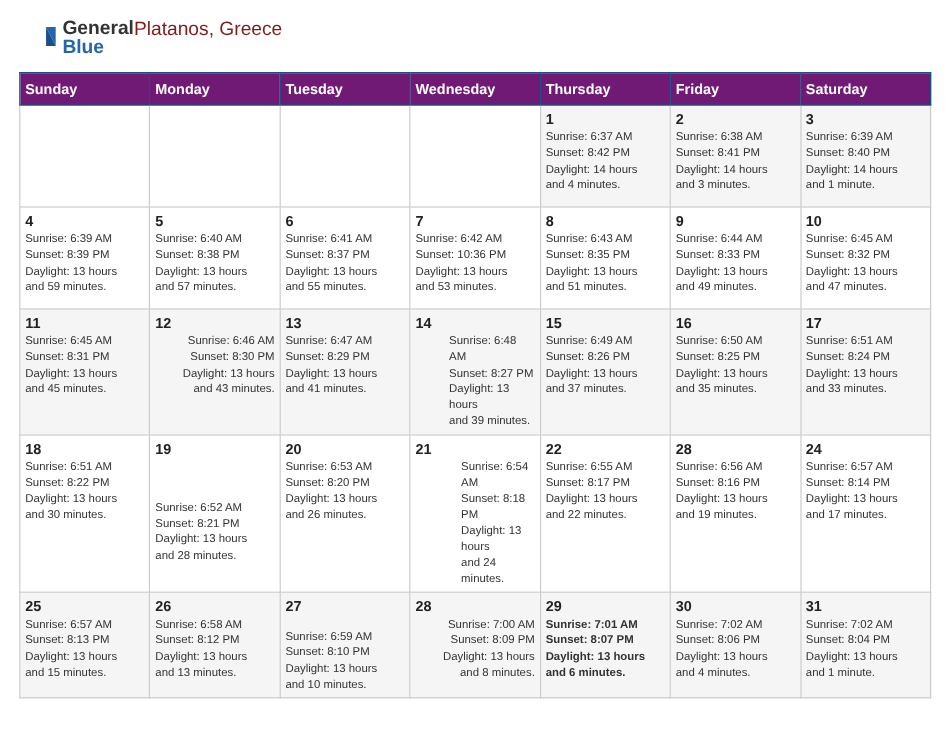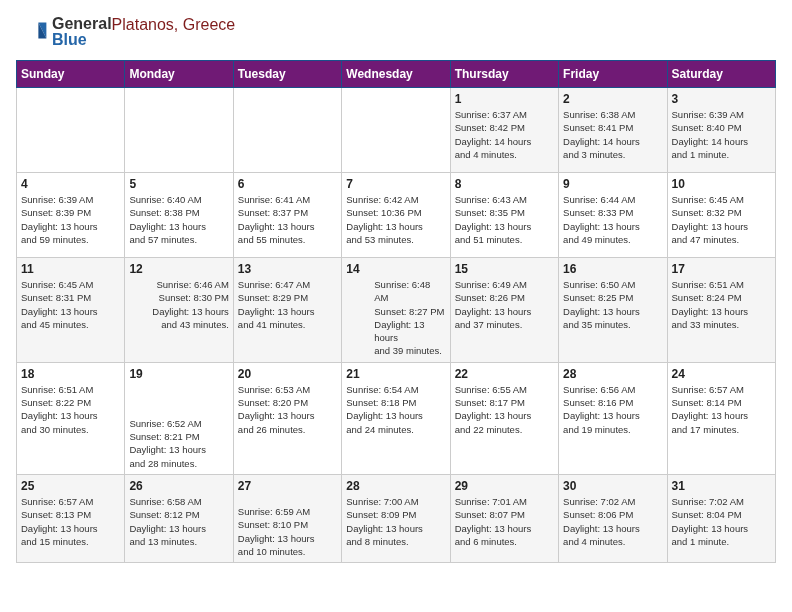--- a/index.html
+++ b/index.html
@@ -264,21 +264,21 @@
         </td>
         <td>
           <span class="day-number">20</span>
           <div class="day-info" style="white-space: pre-line;">Sunrise: 6:53 AM
 Sunset: 8:20 PM
 Daylight: 13 hours
 and 26 minutes.</div>
         </td>
         <td>
           <span class="day-number">21</span>
-          <div class="day-info" style="white-space: pre-line;">Sunrise: 6:54 AM
+          <div class="day-info" style="white-space: pre-line; margin-left: 38px;">Sunrise: 6:54 AM
 Sunset: 8:18 PM
 Daylight: 13 hours
 and 24 minutes.</div>
         </td>
         <td>
           <span class="day-number">22</span>
           <div class="day-info" style="white-space: pre-line;">Sunrise: 6:55 AM
 Sunset: 8:17 PM
 Daylight: 13 hours
 and 22 minutes.</div>
@@ -315,28 +315,28 @@
         </td>
         <td>
           <span class="day-number">27</span>
           <div class="day-info" style="white-space: pre-line; margin-top: 12px;">Sunrise: 6:59 AM
 Sunset: 8:10 PM
 Daylight: 13 hours
 and 10 minutes.</div>
         </td>
         <td>
           <span class="day-number">28</span>
-          <div class="day-info" style="white-space: pre-line;">Sunrise: 7:00 AM
+          <div class="day-info" style="white-space: pre-line; text-align: right;">Sunrise: 7:00 AM
 Sunset: 8:09 PM
 Daylight: 13 hours
 and 8 minutes.</div>
         </td>
         <td>
           <span class="day-number">29</span>
-          <div class="day-info" style="white-space: pre-line;">Sunrise: 7:01 AM
+          <div class="day-info" style="white-space: pre-line; font-weight: bold;">Sunrise: 7:01 AM
 Sunset: 8:07 PM
 Daylight: 13 hours
 and 6 minutes.</div>
         </td>
         <td>
           <span class="day-number">30</span>
           <div class="day-info" style="white-space: pre-line;">Sunrise: 7:02 AM
 Sunset: 8:06 PM
 Daylight: 13 hours
 and 4 minutes.</div>

